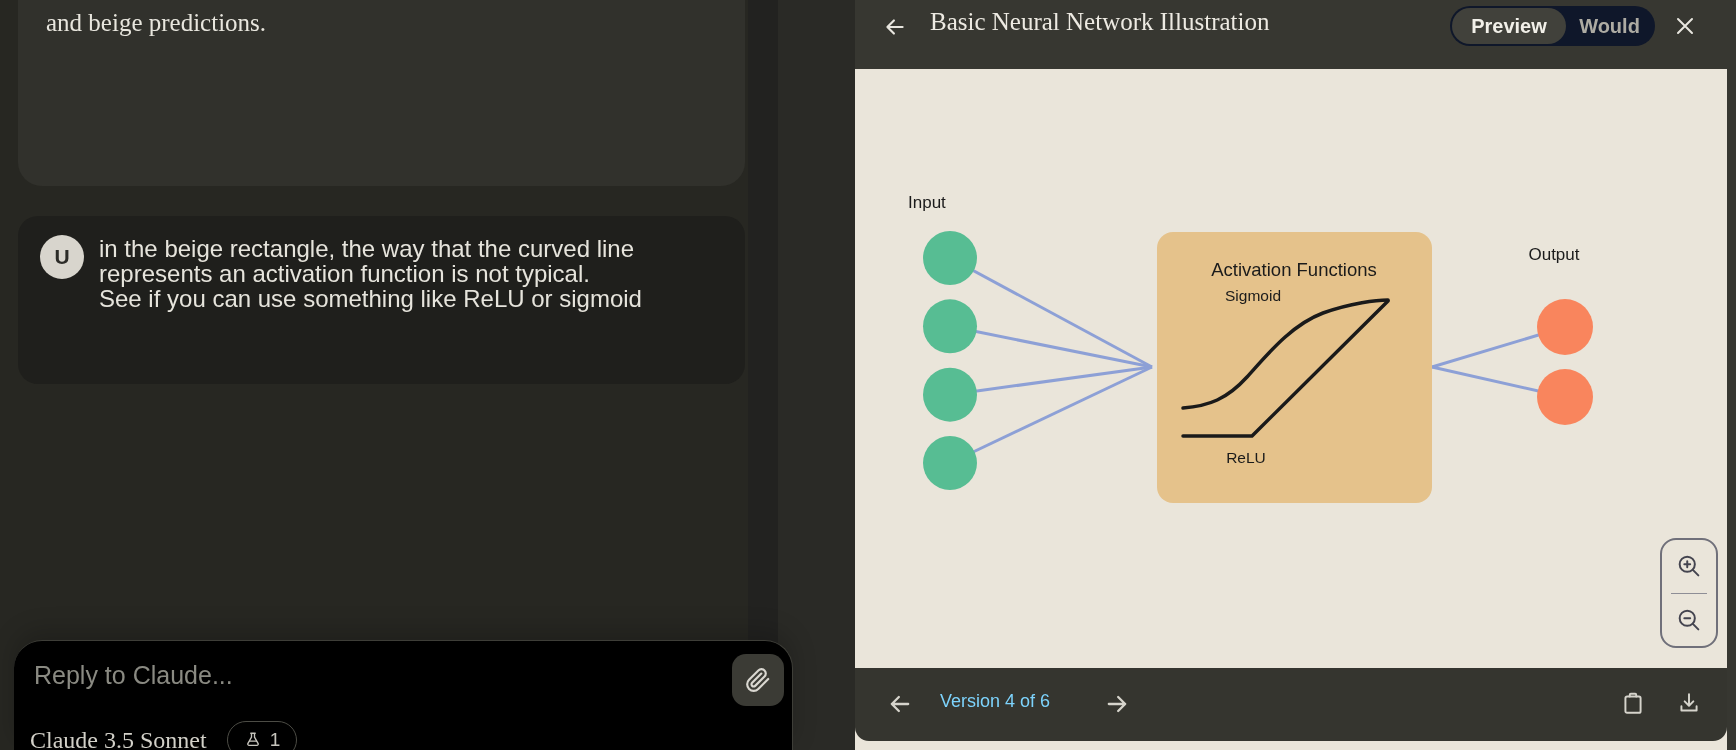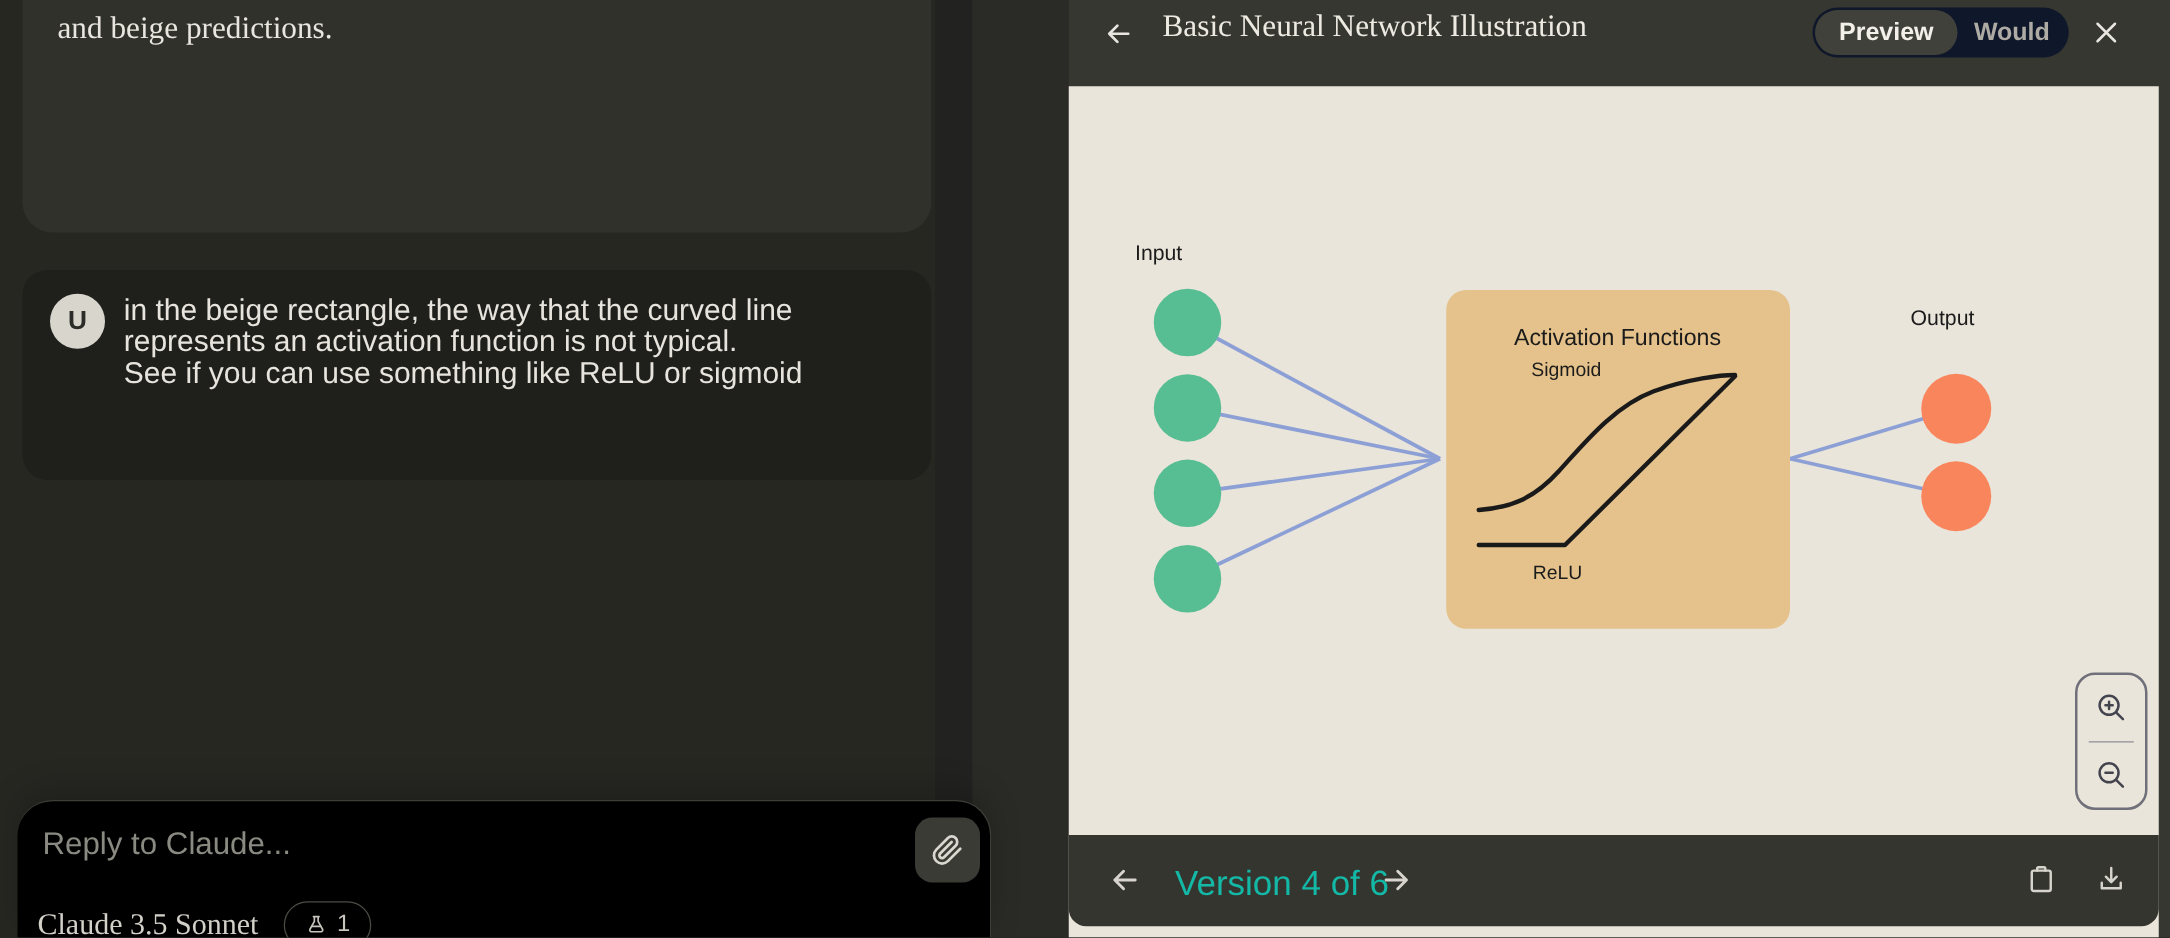--- a/index.html
+++ b/index.html
@@ -54,21 +54,21 @@
   
   .zoom-ctrl { position:absolute; left:805px; top:469px; width:58px; height:110px;
                border:2px solid #70707a; border-radius:16px; display:flex; flex-direction:column; }
   .zoom-btn { flex:1; display:flex; align-items:center; justify-content:center; }
   .zoom-divider { height:1px; background:#8e8e96; margin:0 9px; }
 
   
   #panel-footer { position:absolute; left:0; top:668px; width:872px; height:73px; background:#35352f;
                   border-radius:0 0 14px 14px; }
   .ftr-back { position:absolute; left:31px; top:22px; width:28px; height:28px; }
-  .version-label { position:absolute; left:85px; top:23px; font-size:28px; color:#14b8a6; }
+  .version-label { position:absolute; left:85px; top:23px; font-size:18px; color:#7dd3fc; }
   .ftr-fwd { position:absolute; left:248px; top:22px; width:28px; height:28px; }
   .ftr-copy { position:absolute; left:765px; top:22px; width:28px; height:28px; }
   .ftr-download { position:absolute; left:821px; top:22px; width:28px; height:28px; }
 
   svg { display:block; }
 </style>
 </head>
 <body>
 
 <div id="app">

